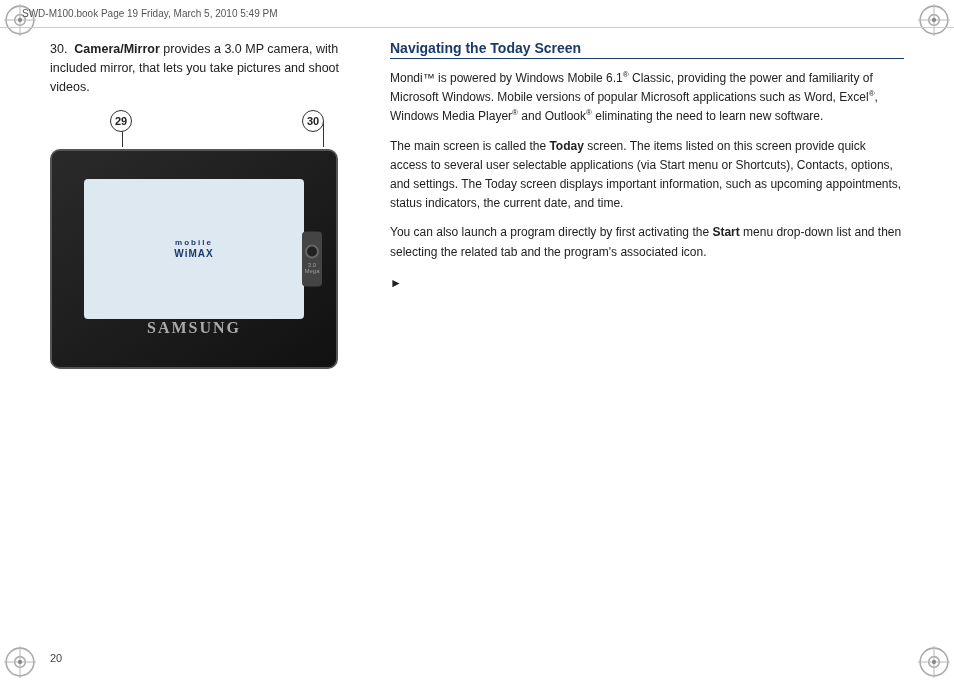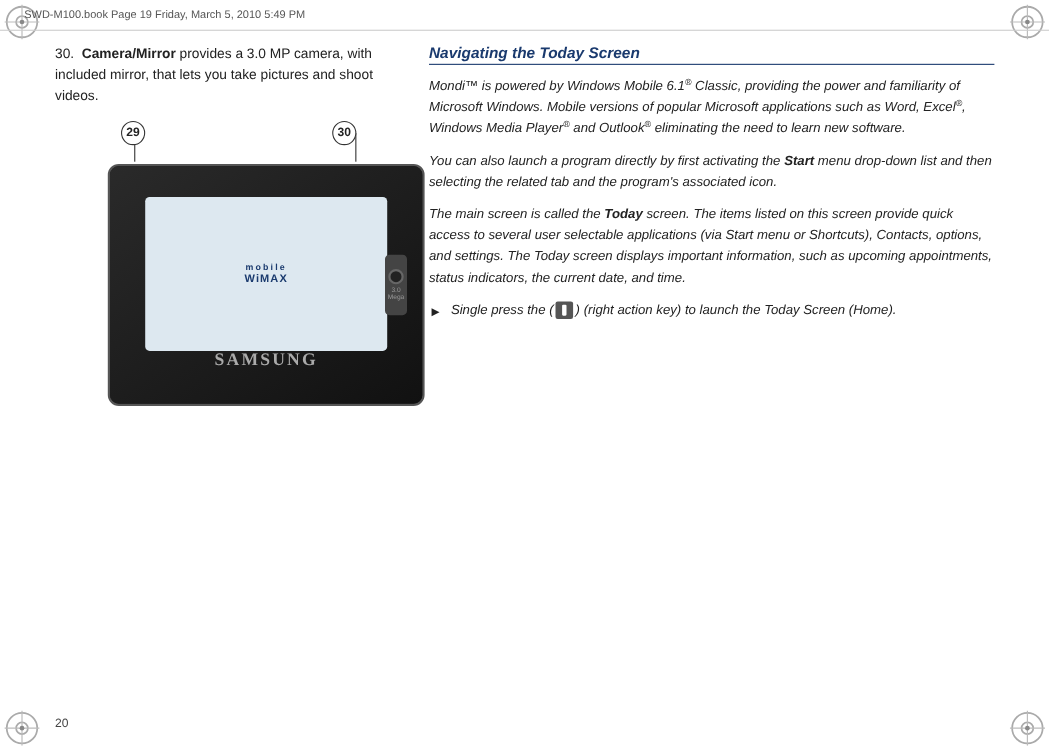--- a/index.html
+++ b/index.html
@@ -87,21 +87,20 @@
     }
 
     .device-image {
       width: 288px;
       height: 220px;
       background: #1a1a1a;
       border-radius: 10px;
       position: relative;
       overflow: hidden;
       border: 2px solid #555;
-      margin-left: 48px;
     }
 
     
     .tablet-face {
       width: 100%;
       height: 100%;
       background: linear-gradient(145deg, #2a2a2a, #111);
       position: relative;
       display: flex;
       flex-direction: column;
@@ -179,21 +178,20 @@
     .camera-label {
       color: #999;
       font-size: 6px;
       text-align: center;
       line-height: 1;
     }
 
     
     .right-column {
       flex: 1;
-      font-style: italic;
     }
 
     .section-title {
       font-size: 14px;
       font-weight: bold;
       color: #1a3a6e;
       margin-bottom: 10px;
       border-bottom: 1px solid #1a3a6e;
       padding-bottom: 2px;
     }
@@ -357,38 +355,34 @@
 
     <p>
       Mondi™ is powered by Windows Mobile 6.1<sup>®</sup> Classic, providing
       the power and familiarity of Microsoft Windows. Mobile versions
       of popular Microsoft applications such as Word, Excel<sup>®</sup>,
       Windows Media Player<sup>®</sup> and Outlook<sup>®</sup> eliminating the need to
       learn new software.
     </p>
 
     <p>
-      You can also launch a program directly by first activating the
-      <span class="bold">Start</span> menu drop-down list and then selecting the related tab and
-      the program's associated icon.
-    </p>
-
-    <p>
       The main screen is called the <span class="bold">Today</span> screen. The items listed on
       this screen provide quick access to several user selectable
       applications (via Start menu or Shortcuts), Contacts, options, and
       settings. The Today screen displays important information, such
       as upcoming appointments, status indicators, the current date,
       and time.
     </p>
 
+    <p>
+      You can also launch a program directly by first activating the
+      <span class="bold">Start</span> menu drop-down list and then selecting the related tab and
+      the program's associated icon.
+    </p>
+
     <div class="bullet-item">
       <span class="bullet-arrow">►</span>
-      <span>
-        Single press the (<span class="inline-icon"></span>) (right action key) to launch the Today
-        Screen (Home).
-      </span>
     </div>
 
   </div>
 </div>
 
 <div class="page-number">20</div>
 
 </body></html>

